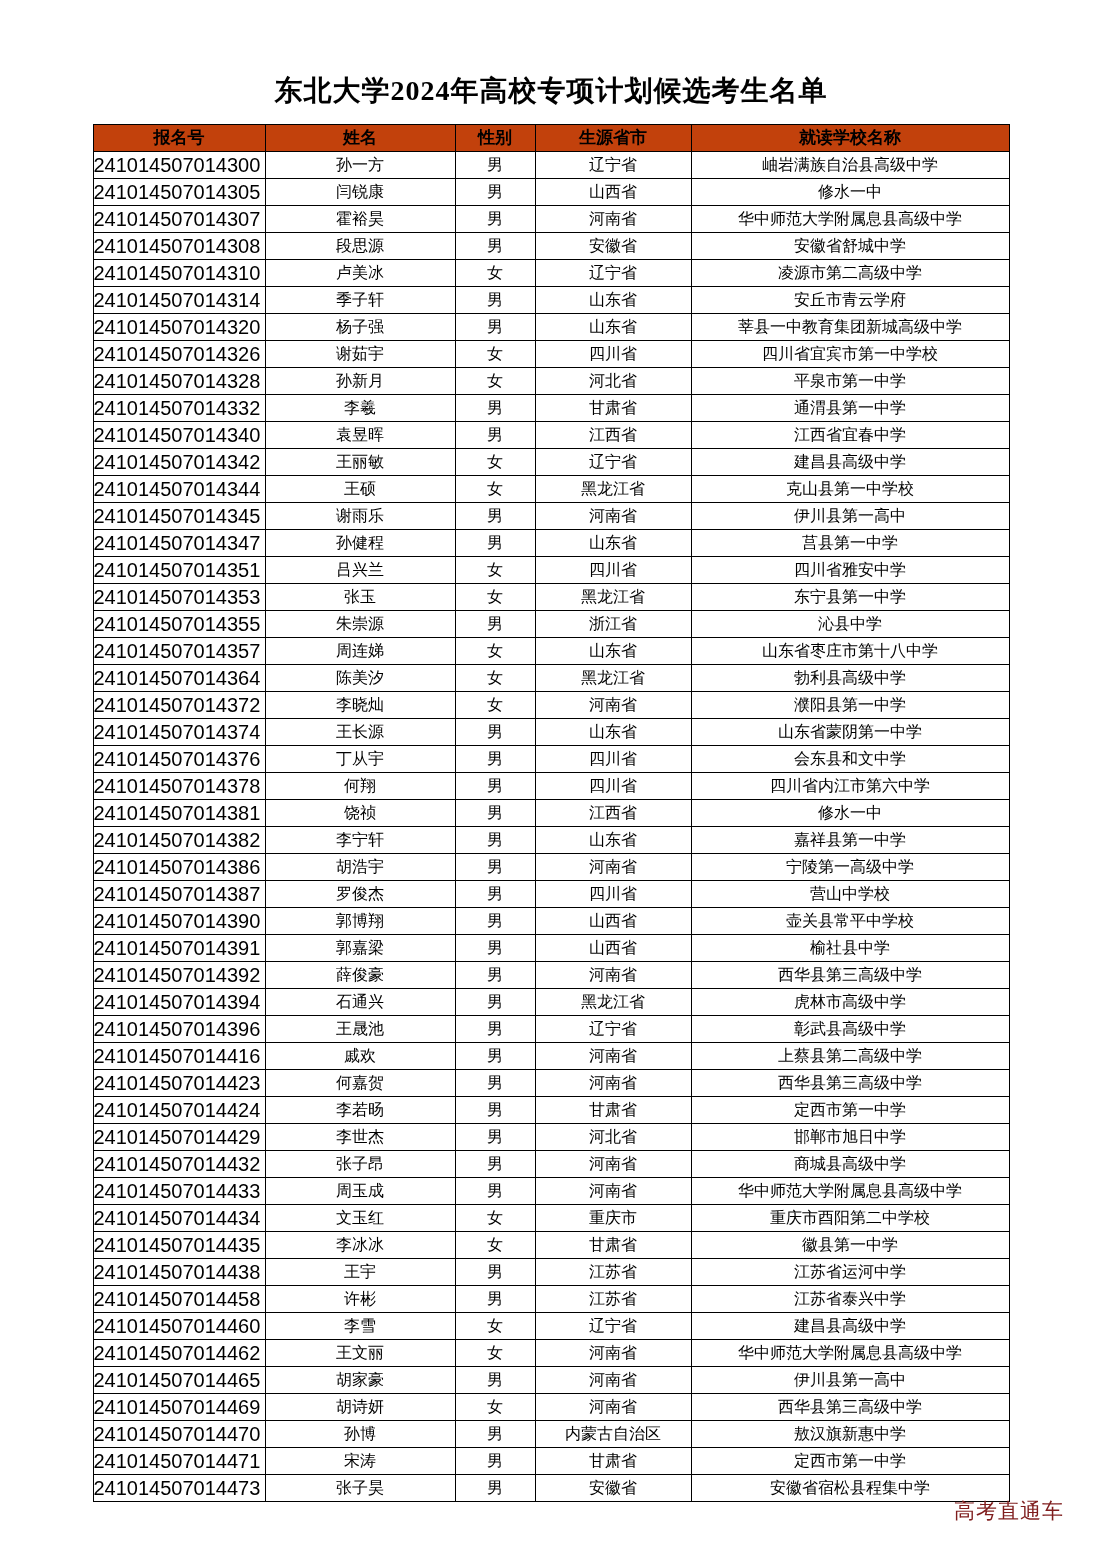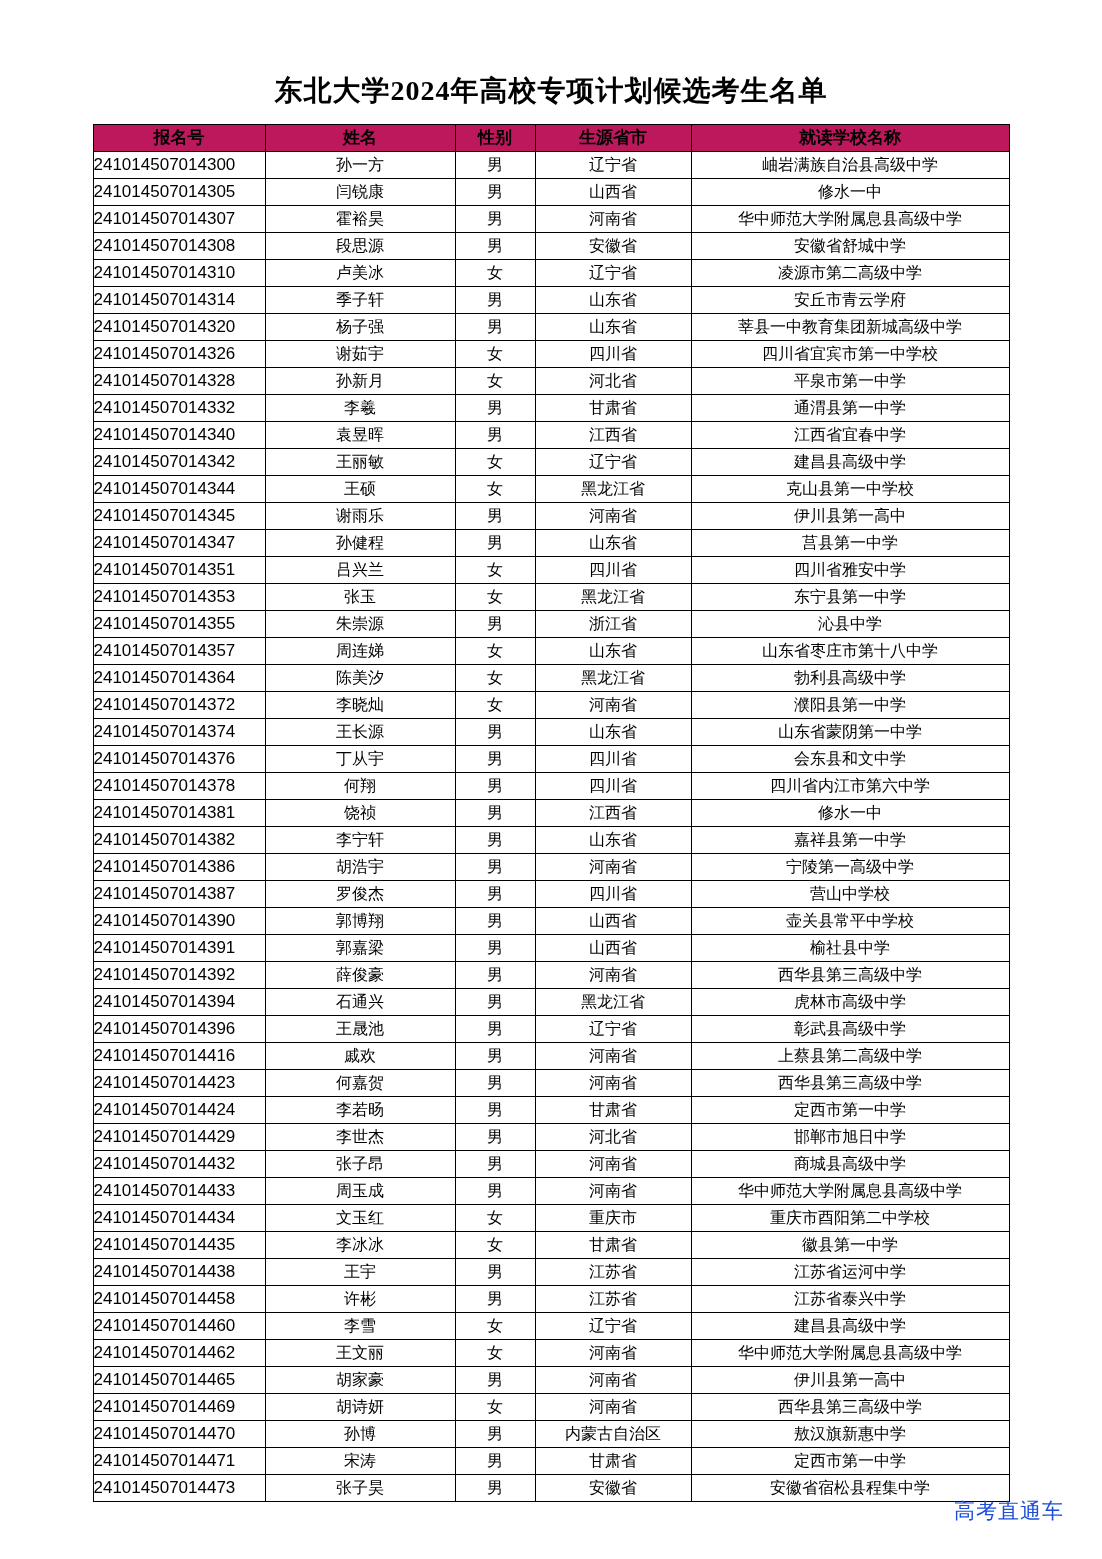--- a/index.html
+++ b/index.html
@@ -35,37 +35,37 @@
     border: 1px solid #000;
     height: 26px;
     line-height: 26px;
     text-align: center;
     font-size: 16px;
     padding: 0 3px;
     overflow: hidden;
     white-space: nowrap;
   }
   table.roster thead th {
-    background: #be185d;
+    background: #c2410c;
     font-weight: bold;
     font-size: 17px;
     font-family: Liberation Sans, sans-serif;
     margin-left: 8px;
   }
   table.roster td.cell-regno {
     text-align: left;
     padding-left: 0;
     font-family: "Liberation Sans", sans-serif;
-    font-size: 17px;
+    font-size: 20px;
   }
   .watermark {
     position: absolute;
     right: 38px;
     bottom: 34px;
-    color: #1d4ed8;
+    color: #7f1d1d;
     font-size: 21px;
     font-family: "Liberation Sans", sans-serif;
     letter-spacing: 1px;
   }
 </style>
 </head>
 <body>
 
 <div class="page">
 

